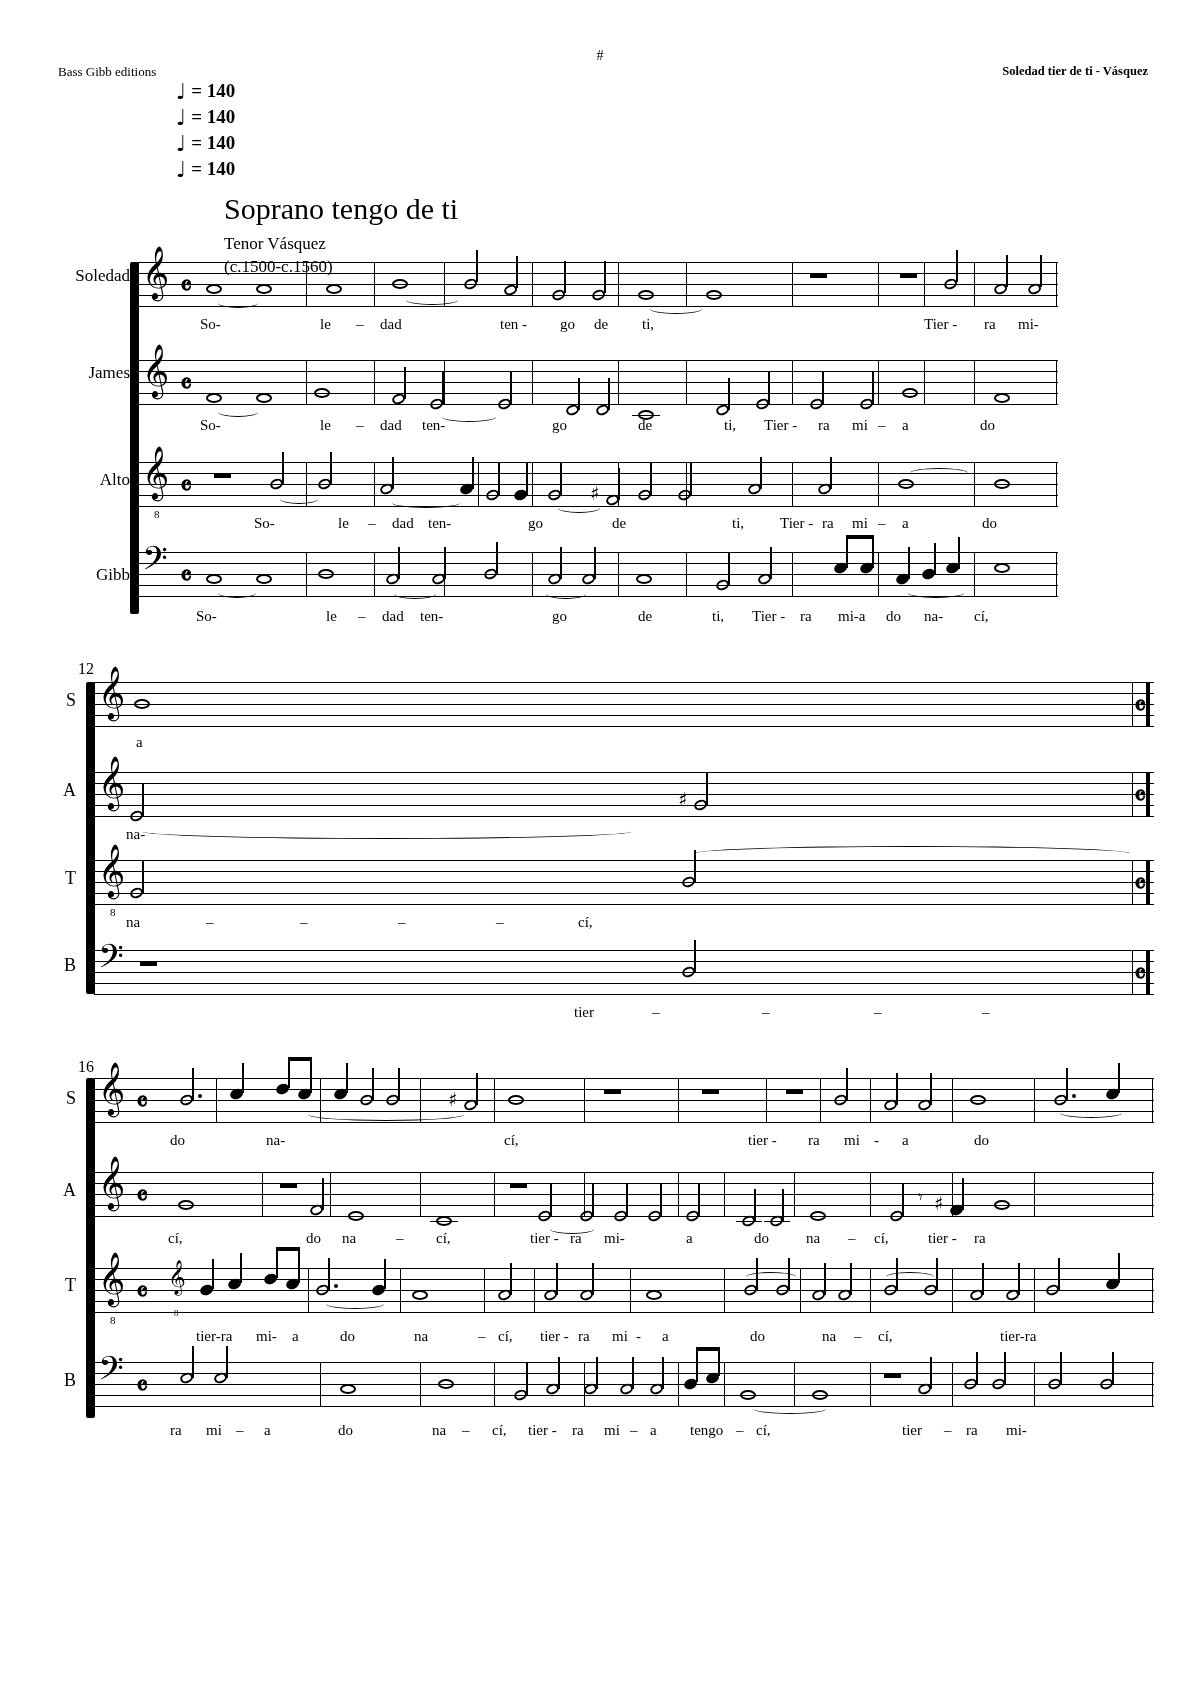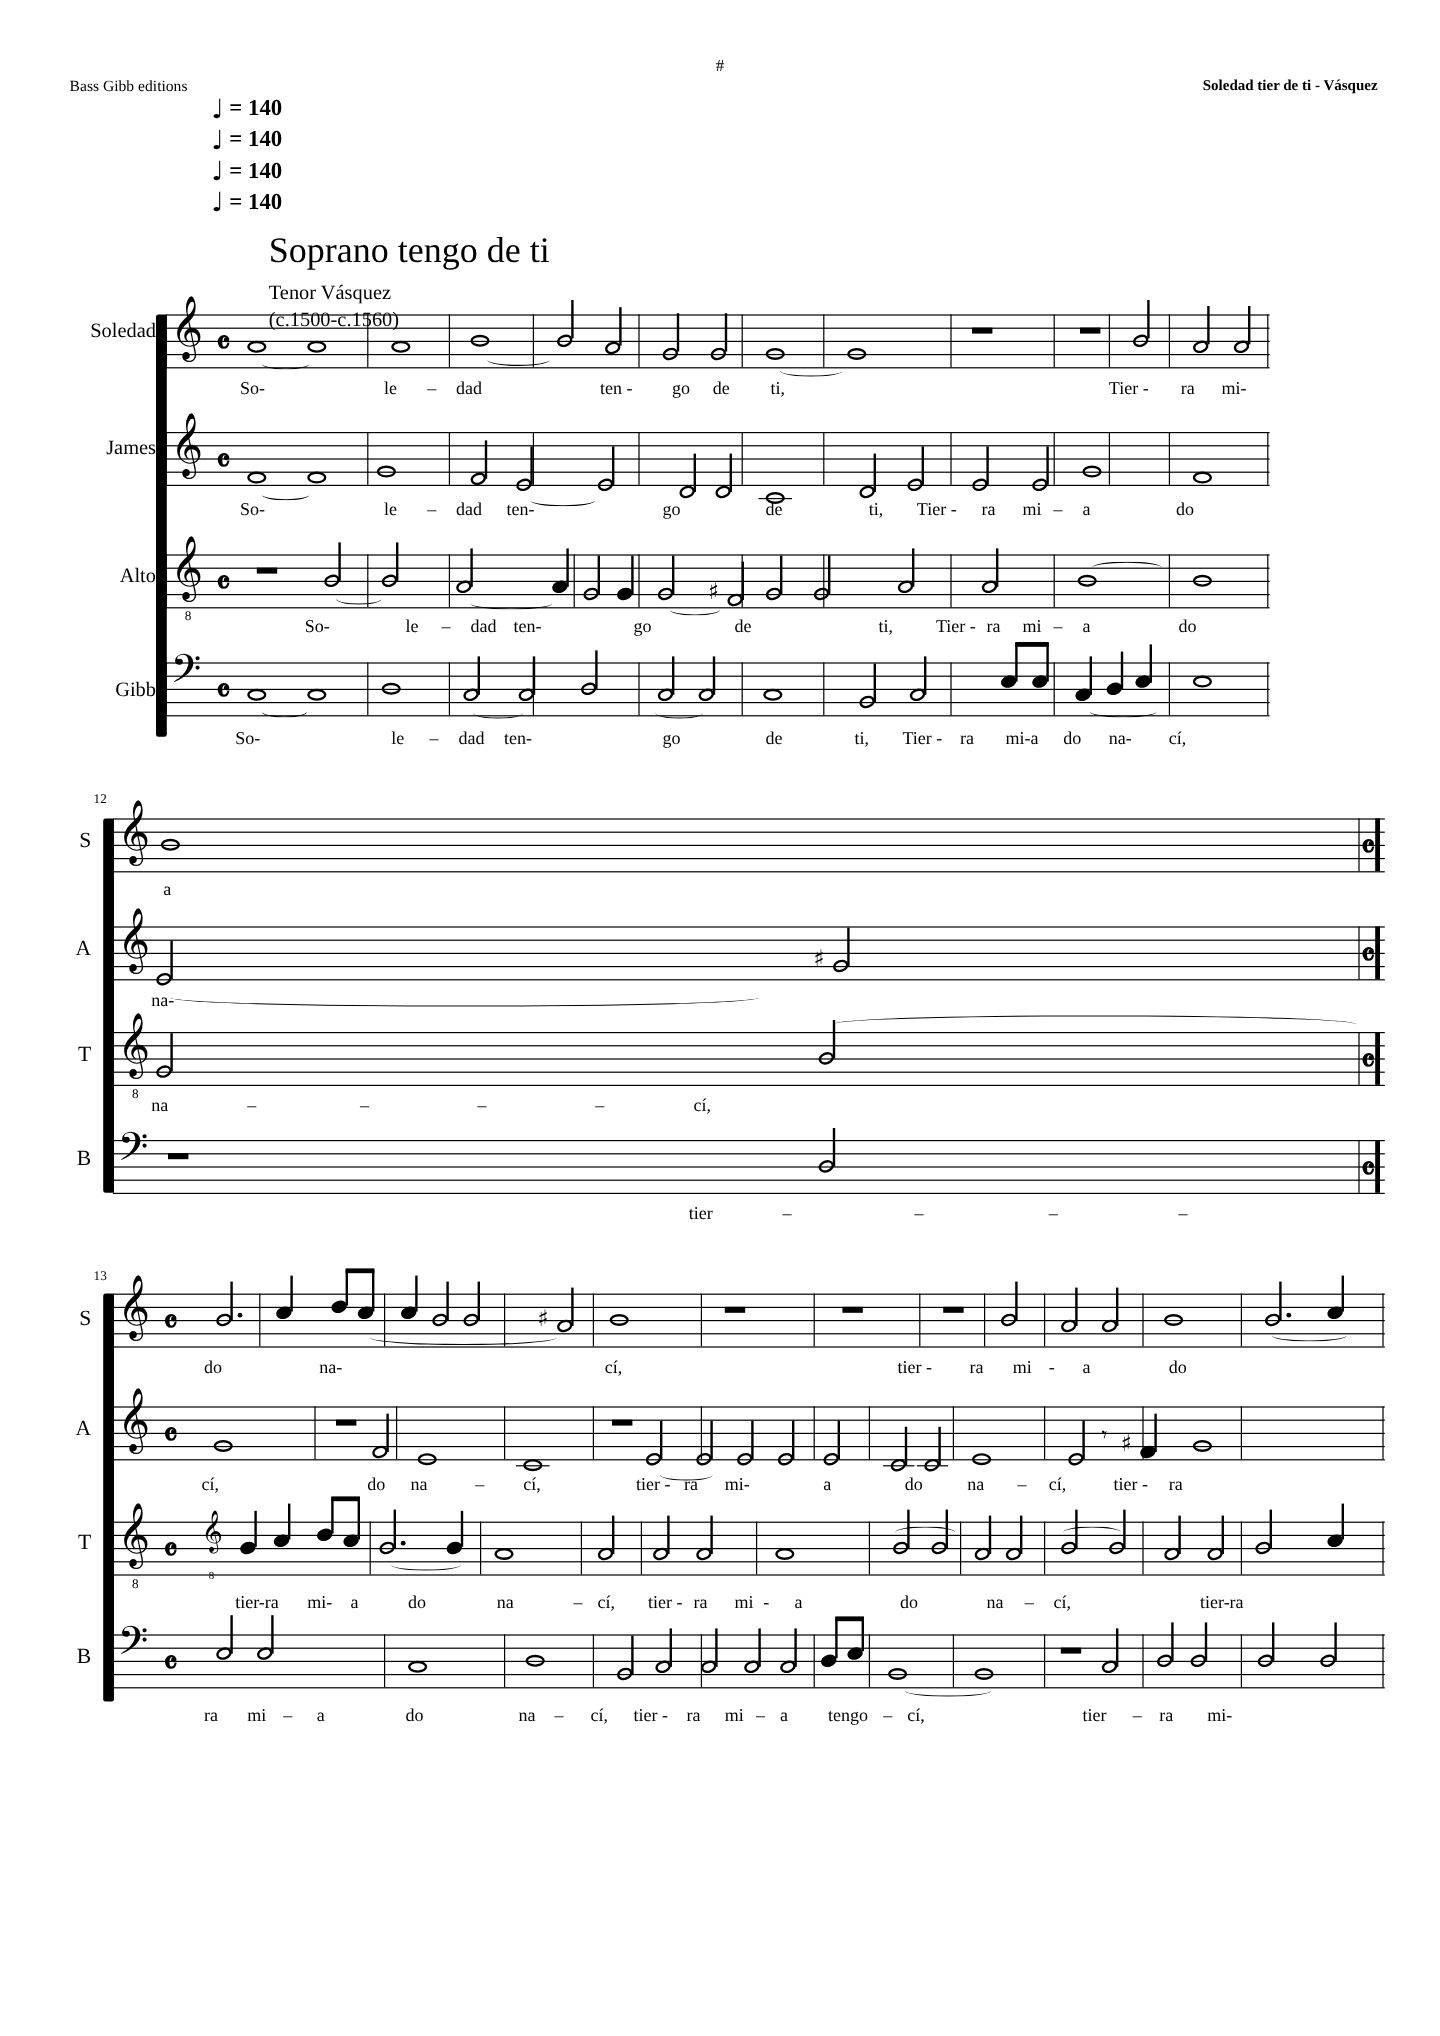--- a/index.html
+++ b/index.html
@@ -28,21 +28,21 @@
   .dates{position:absolute;left:224px;top:257px;font-size:17px;}
 
   
   .system{position:absolute;}
   .staff{position:absolute;}
   .staff .line{position:absolute;left:0;height:1px;background:#000;}
   .barline{position:absolute;width:1.4px;background:#000;}
   .syslabel{position:absolute;font-size:17px;text-align:right;}
   .syslabel.small{font-size:18px;}
   .sysbrace{position:absolute;width:9px;background:#000;border-radius:2px;}
-  .measnum{position:absolute;font-size:11px;}
+  .measnum{position:absolute;font-size:16px;}
 
   
   .glyph{position:absolute;font-family:"DejaVu Sans", sans-serif;line-height:1;}
   .clefG{font-size:46px;}
   .clefF{font-size:40px;}
   .clefC{font-size:26px;font-weight:bold;font-family:"Liberation Serif",serif;}
   .octave8{position:absolute;font-size:11px;font-family:"Liberation Serif",serif;}
 
   
   .nh{position:absolute;width:13px;height:9.5px;border-radius:50%;background:#000;transform:rotate(-20deg);}
@@ -449,21 +449,21 @@
       <div class="clefC" style="position:absolute;left:1040px;top:9px;font-size:27px;">𝄴</div>
     </div>
     <div class="lyr" style="left:574px;top:1004px;">tier</div>
     <div class="lyr" style="left:652px;top:1004px;">–</div>
     <div class="lyr" style="left:762px;top:1004px;">–</div>
     <div class="lyr" style="left:874px;top:1004px;">–</div>
     <div class="lyr" style="left:982px;top:1004px;">–</div>
   </div>
 
   <div class="system">
-    <div class="measnum" style="left:78px;top:1058px;">13</div>
+    <div class="measnum" style="left:78px;top:1058px;">16</div>
     <div class="sysbrace" style="left:86px;top:1078px;height:340px;"></div>
 
     <div class="syslabel small" style="left:40px;top:1088px;width:36px;">S</div>
     <div class="syslabel small" style="left:40px;top:1180px;width:36px;">A</div>
     <div class="syslabel small" style="left:40px;top:1275px;width:36px;">T</div>
     <div class="syslabel small" style="left:40px;top:1370px;width:36px;">B</div>
 
     <div class="staff" style="left:94px;top:1078px;width:1060px;height:44px;">
       <div class="line" style="top:0;width:1060px;"></div>
       <div class="line" style="top:11px;width:1060px;"></div>

